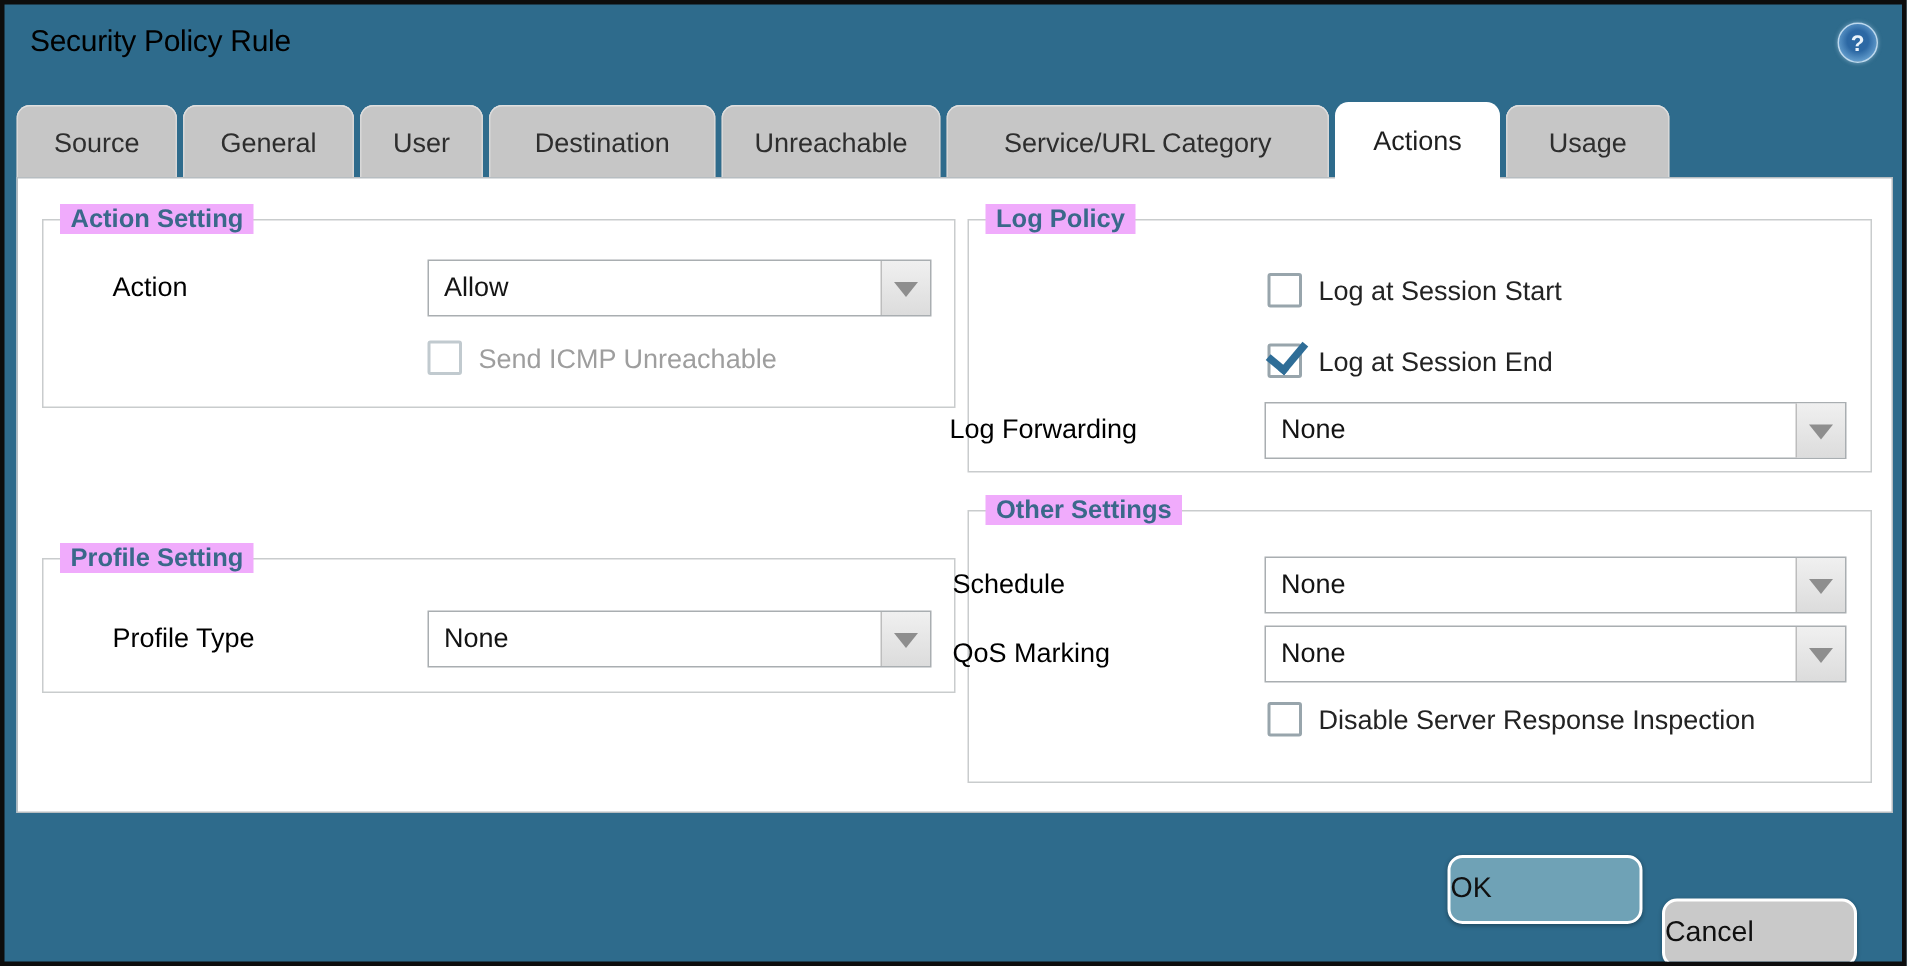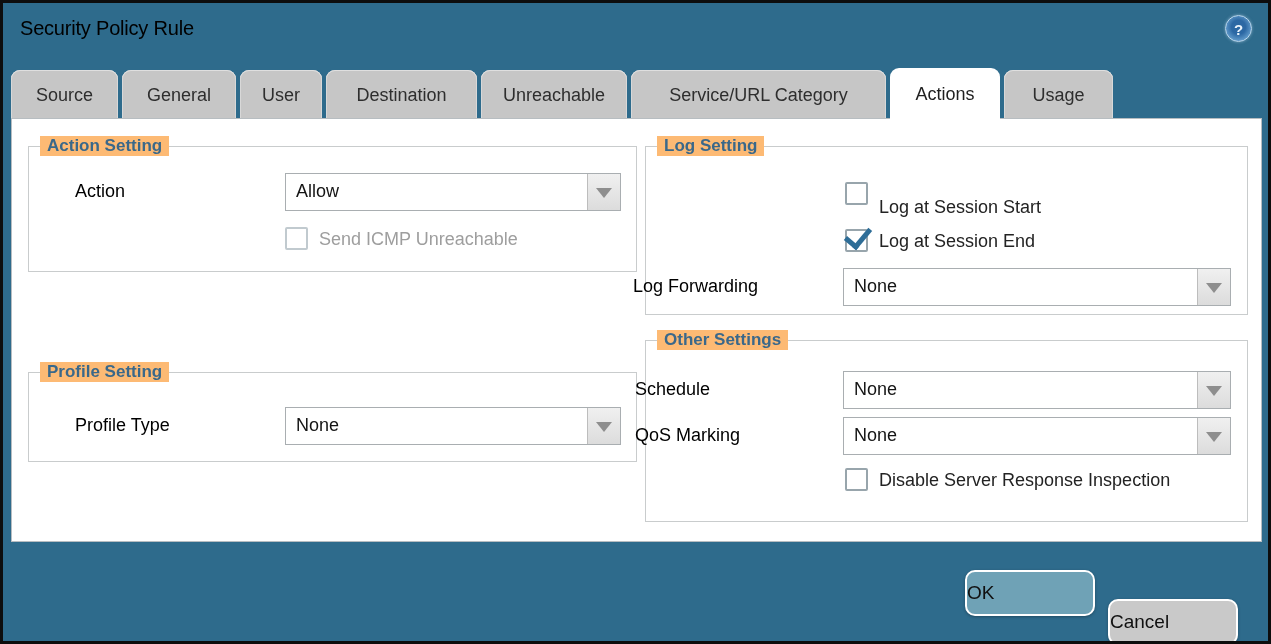--- a/index.html
+++ b/index.html
@@ -34,21 +34,21 @@
   .tab.active {
     background:#fff; color:#1f1f1f; margin-top:0; height:52px; line-height:52px;
     position:relative; z-index:5; box-shadow:none;
   }
   .panel {
     position:absolute; left:8px; top:115px; width:1251px; height:424px;
     background:#fff; border:1px solid #b7bdc1; box-sizing:border-box; z-index:1;
   }
   .group { position:absolute; border:1px solid #c9cccd; z-index:2; }
   .legend {
-    position:absolute; top:-11px; left:11px; background:#fdba74; padding:0 7px;
+    position:absolute; top:-11px; left:11px; background:#f0abfc; padding:0 7px;
     font-size:17px; font-weight:bold; color:var(--legend_blue,#3a688a); white-space:nowrap;
   }
   .fld-label {
     position:absolute; text-align:left; font-size:18px; color:#000000;
     white-space:nowrap; z-index:3;
   }
   .dd { position:absolute; background:#fff; border:1px solid #a9aeb1; box-sizing:border-box; z-index:3; cursor:pointer; }
   .dd-value { position:absolute; left:10px; top:0; right:36px; line-height:35px; font-size:18px; color:#141414; overflow:hidden; white-space:nowrap; }
   .dd-btn { position:absolute; right:0; top:0; bottom:0; width:32px; background:linear-gradient(#f0f0f0,#dcdcdc); border-left:1px solid #bdbdbd; }
   .dd-arrow {
@@ -108,24 +108,24 @@
   <div class="dd" style="left:282px; top:170px; width:336px; height:38px;">
     <span class="dd-value">Allow</span>
     <span class="dd-btn">
         <span class="dd-arrow"></span>
       </span>
   </div>
   <span class="cb disabled" style="left:282px; top:224px;"></span>
   <div class="cb-label disabled" style="left:316px; top:226px;">Send ICMP Unreachable</div>
 
   <div class="group" style="left:642px; top:143px; width:601px; height:167px;">
-    <span class="legend">Log Setting</span>
+    <span class="legend">Log Policy</span>
   </div>
   <span class="cb" style="left:842px; top:179px;"></span>
-  <div class="cb-label" style="left:876px; top:194px;">Log at Session Start</div>
+  <div class="cb-label" style="left:876px; top:181px;">Log at Session Start</div>
   <span class="cb checked" style="left:842px; top:226px;">
       <span class="checkmark"></span>
     </span>
   <div class="cb-label" style="left:876px; top:228px;">Log at Session End</div>
   <div class="fld-label" style="left:630px; top:273px; width:200px;">Log Forwarding</div>
   <div class="dd" style="left:840px; top:265px; width:388px; height:38px;">
     <span class="dd-value">None</span>
     <span class="dd-btn">
         <span class="dd-arrow"></span>
       </span>

